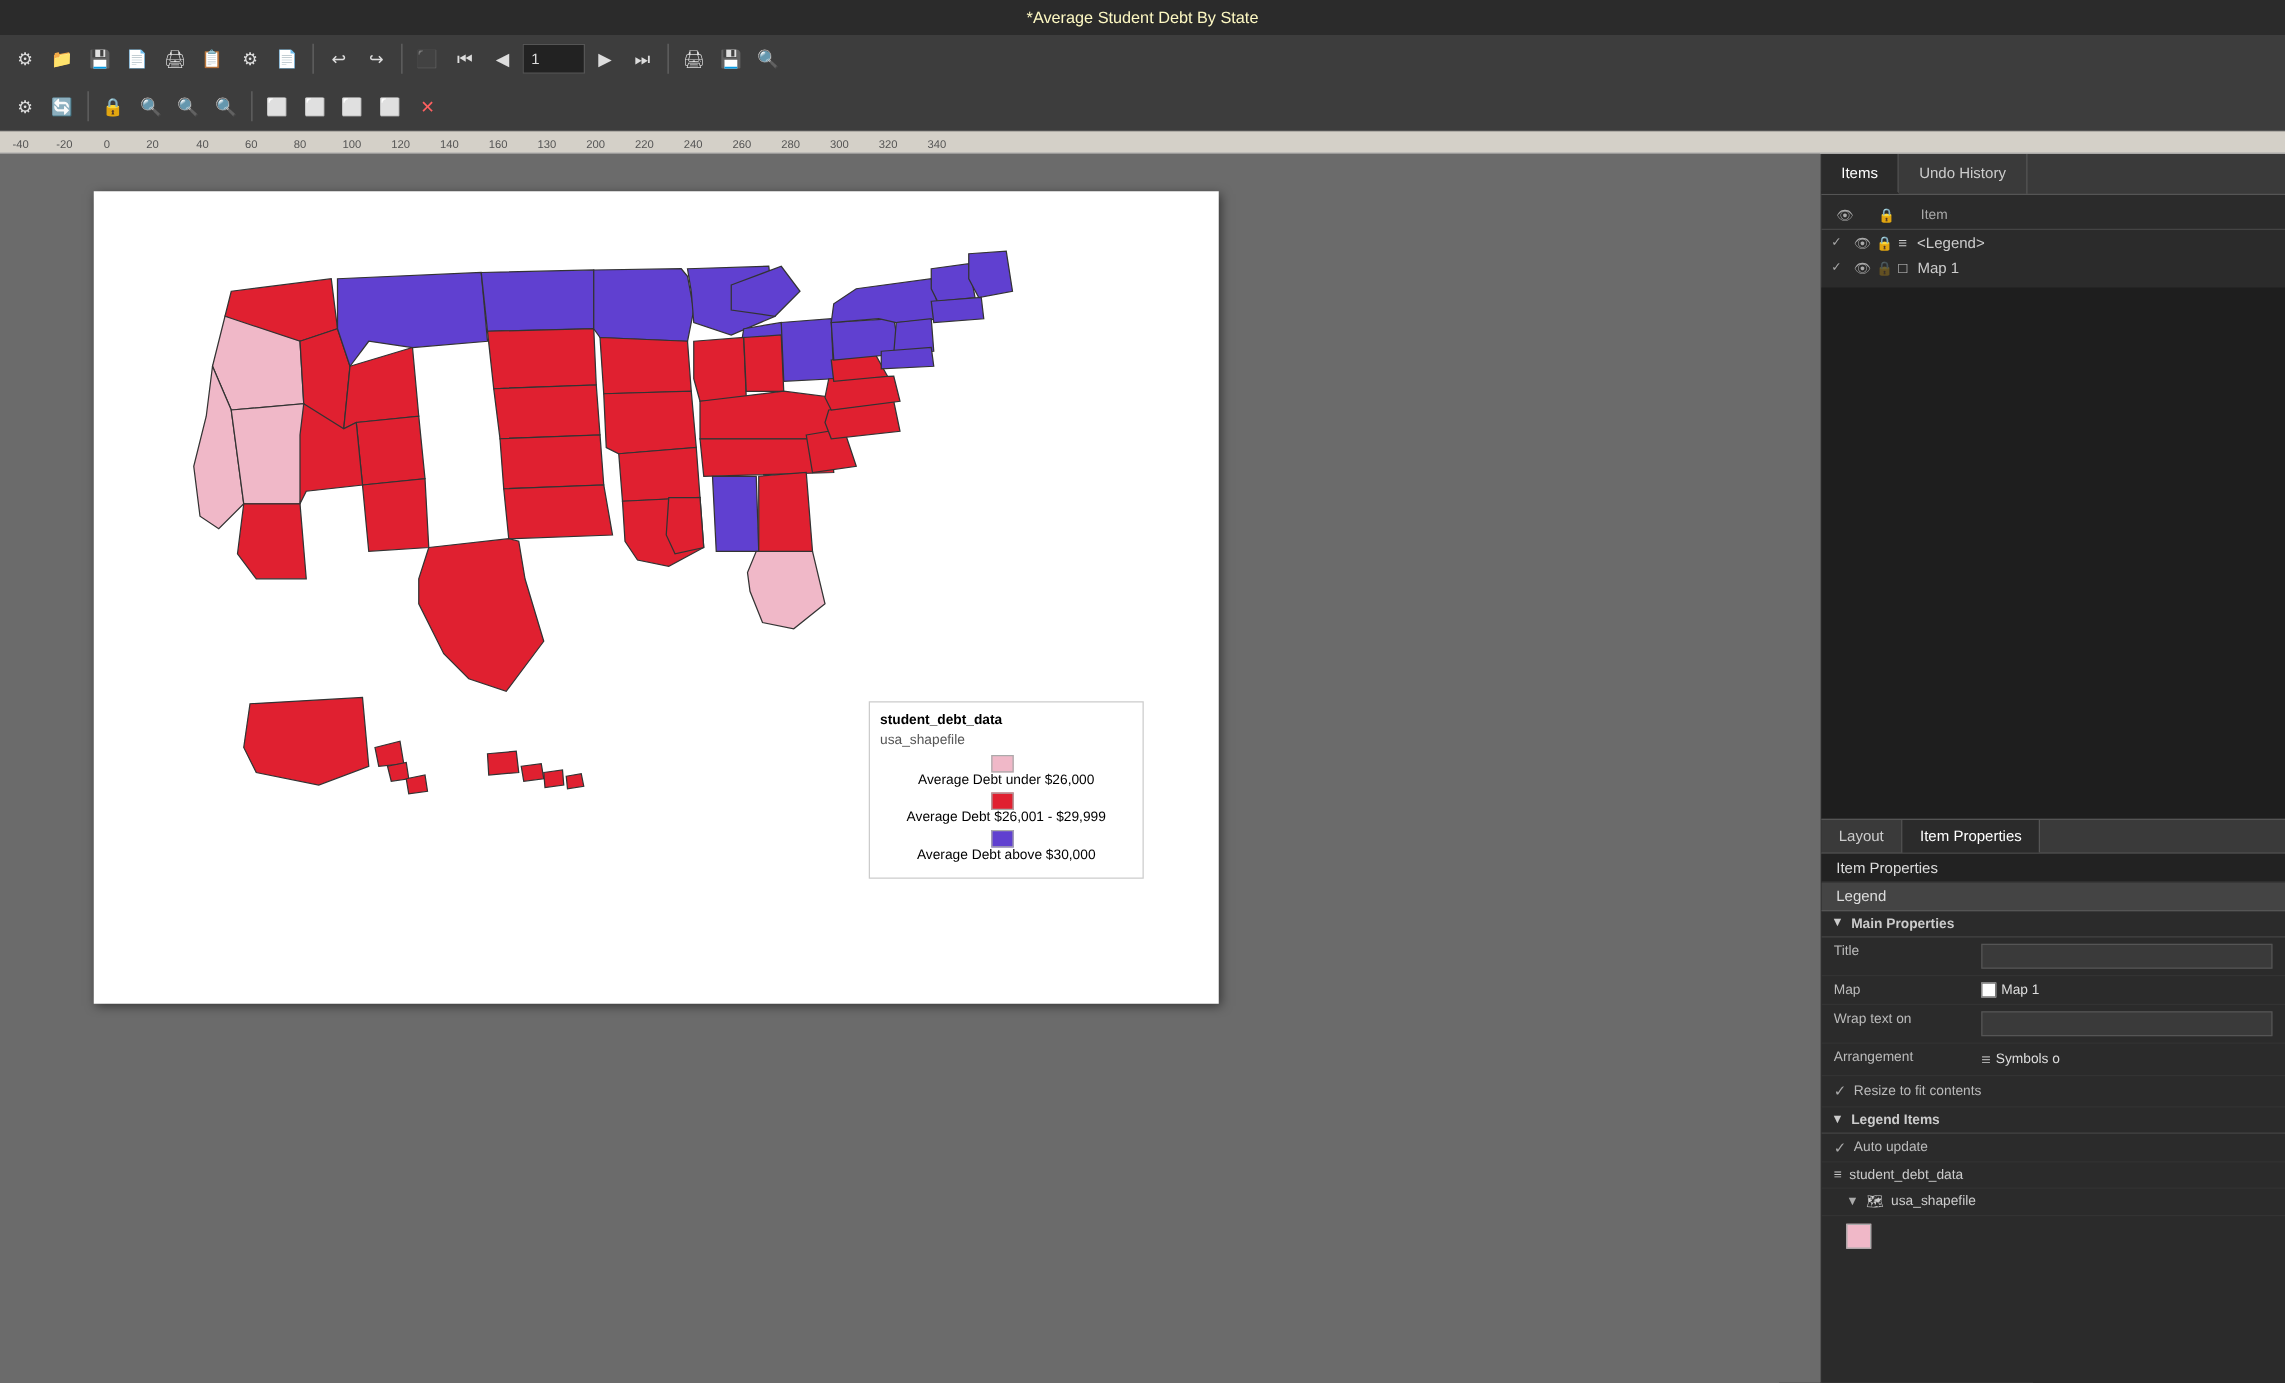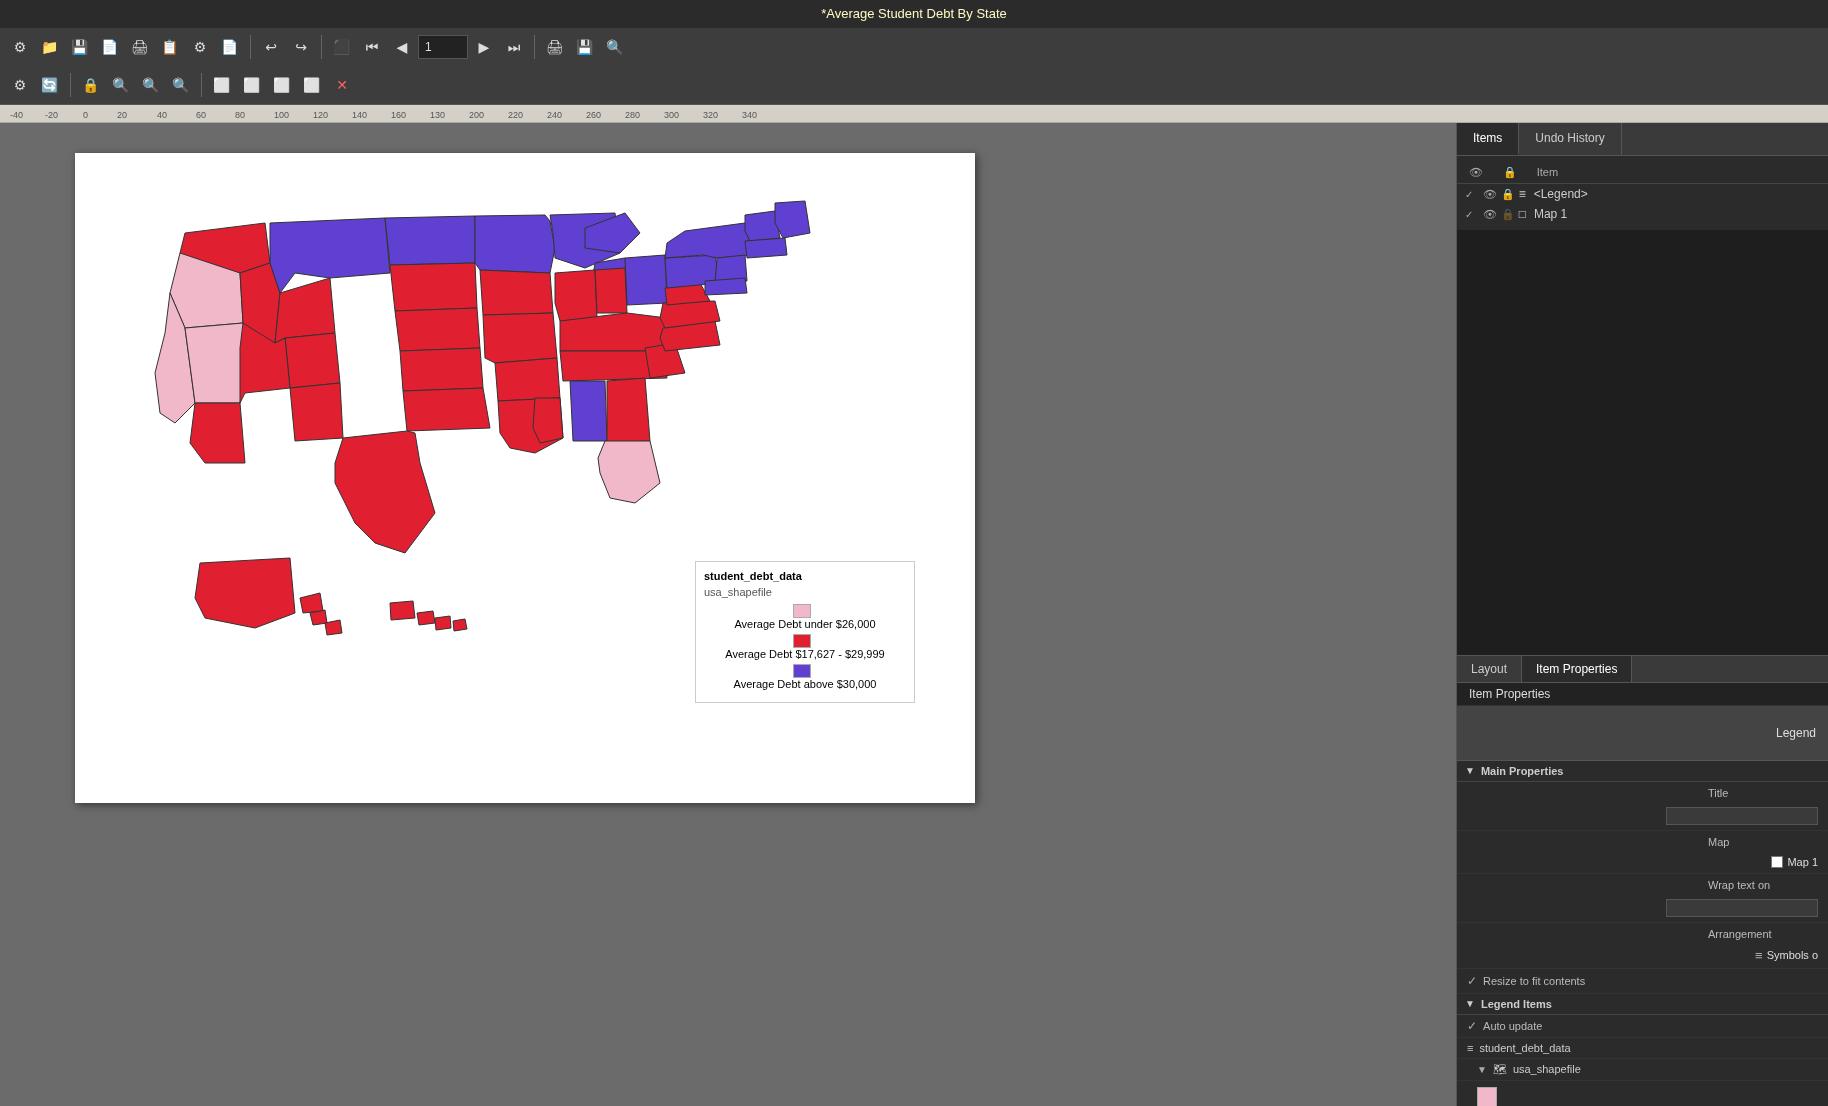--- a/index.html
+++ b/index.html
@@ -222,35 +222,33 @@
     .prop-section-header .arrow { margin-right: 6px; font-size: 10px; }
 
     .item-prop-label {
       padding: 4px 12px;
       color: #ddd;
       font-size: 12px;
       background: #222;
       border-bottom: 1px solid #333;
     }
     .legend-label {
-      padding: 20px 12px;
+      padding: 4px 12px;
       color: #ddd;
       font-size: 12px;
       background: #444;
       border-bottom: 1px solid #555;
-      text-align: right;
     }
 
     .prop-row {
       display: flex;
-      align-items: flex-end;
+      align-items: flex-start;
       padding: 5px 10px;
       border-bottom: 1px solid #333;
       gap: 8px;
-      flex-direction: column;
     }
     .prop-label {
       color: #bbb;
       font-size: 11px;
       width: 110px;
       flex-shrink: 0;
     }
     .prop-value {
       flex: 1;
       color: #ddd;
@@ -500,21 +498,21 @@
         
         <div id="legend-box">
           <div class="legend-title">student_debt_data</div>
           <div class="legend-subtitle">usa_shapefile</div>
           <div class="legend-item">
             <div class="legend-swatch" style="background:#f0b8c8;"></div>
             <span>Average Debt under $26,000</span>
           </div>
           <div class="legend-item">
             <div class="legend-swatch" style="background:#e02030;"></div>
-            <span>Average Debt $17,627 - $29,999</span>
+            <span>Average Debt $26,001 - $29,999</span>
           </div>
           <div class="legend-item">
             <div class="legend-swatch" style="background:#6040d0;"></div>
             <span>Average Debt above $30,000</span>
           </div>
         </div>
       </div>
 
     </div>
   </div>

